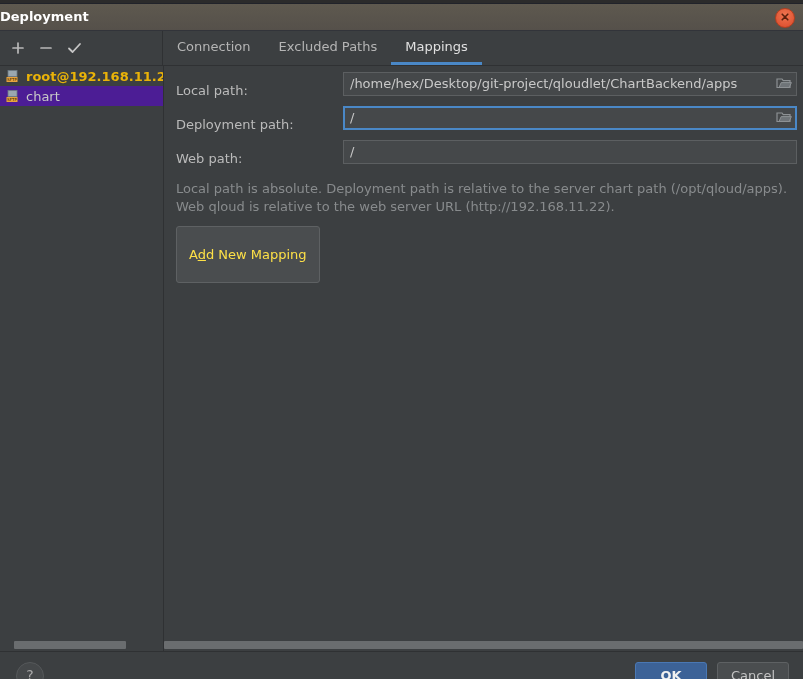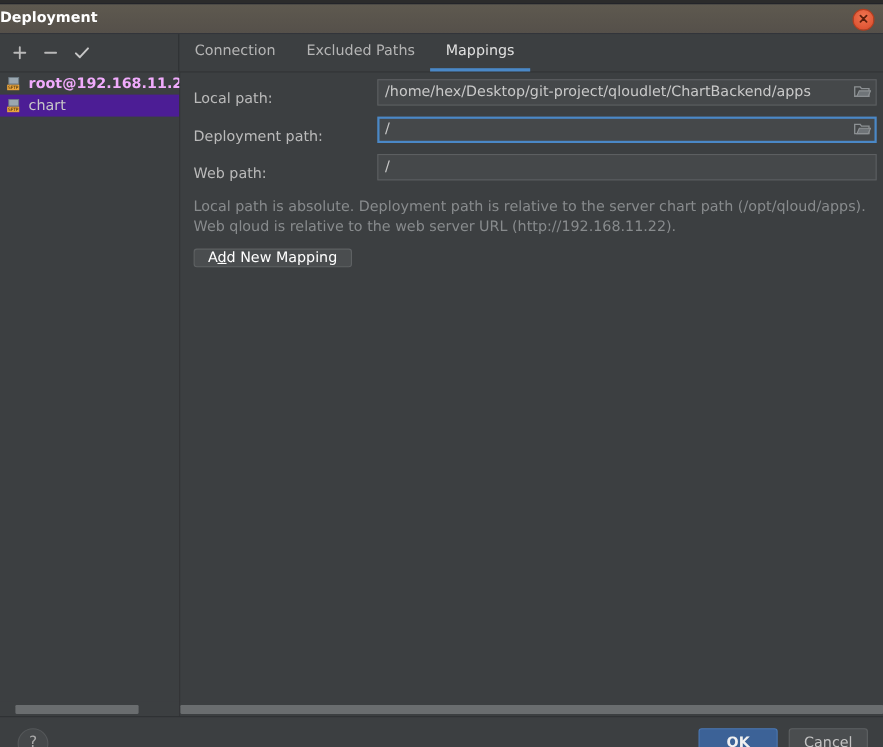--- a/index.html
+++ b/index.html
@@ -155,21 +155,21 @@
     gap: 5px;
     white-space: nowrap;
     cursor: pointer;
     box-sizing: border-box;
   }
   .tree-item.selected { background: #4c1d95; }
   .tree-item-label {
     font-size: 13px;
     color: #c8c8c8;
   }
-  .tree-item.root .tree-item-label { font-weight: bold; color: #f0abfc; }
+  .tree-item.root .tree-item-label { font-weight: bold; color: #eab308; }
 
   .sftp-icon {
     width: 15px; height: 15px;
     position: relative;
     flex: 0 0 auto;
   }
 
   .content {
     position: absolute;
     left: 164px; top: 0;
@@ -225,25 +225,25 @@
   .hint {
     font-size: 13px;
     color: #888b8d;
     line-height: 18px;
     margin-top: 10px;
     margin-bottom: 10px;
   }
   .btn {
     font-family: "DejaVu Sans", sans-serif;
     font-size: 13px;
-    color: #ffffff;
+    color: #fde047;
     background: #4a4d4f;
     border: 1px solid #5e6163;
     border-radius: 3px;
-    padding: 0 12px;
+    padding: 20px 12px;
     cursor: pointer;
   }
   .mnemonic { text-decoration: underline; }
 
   
   .hscroll-track {
     position: absolute;
     bottom: 0;
     height: 13px;
     background: #3c3f41;

